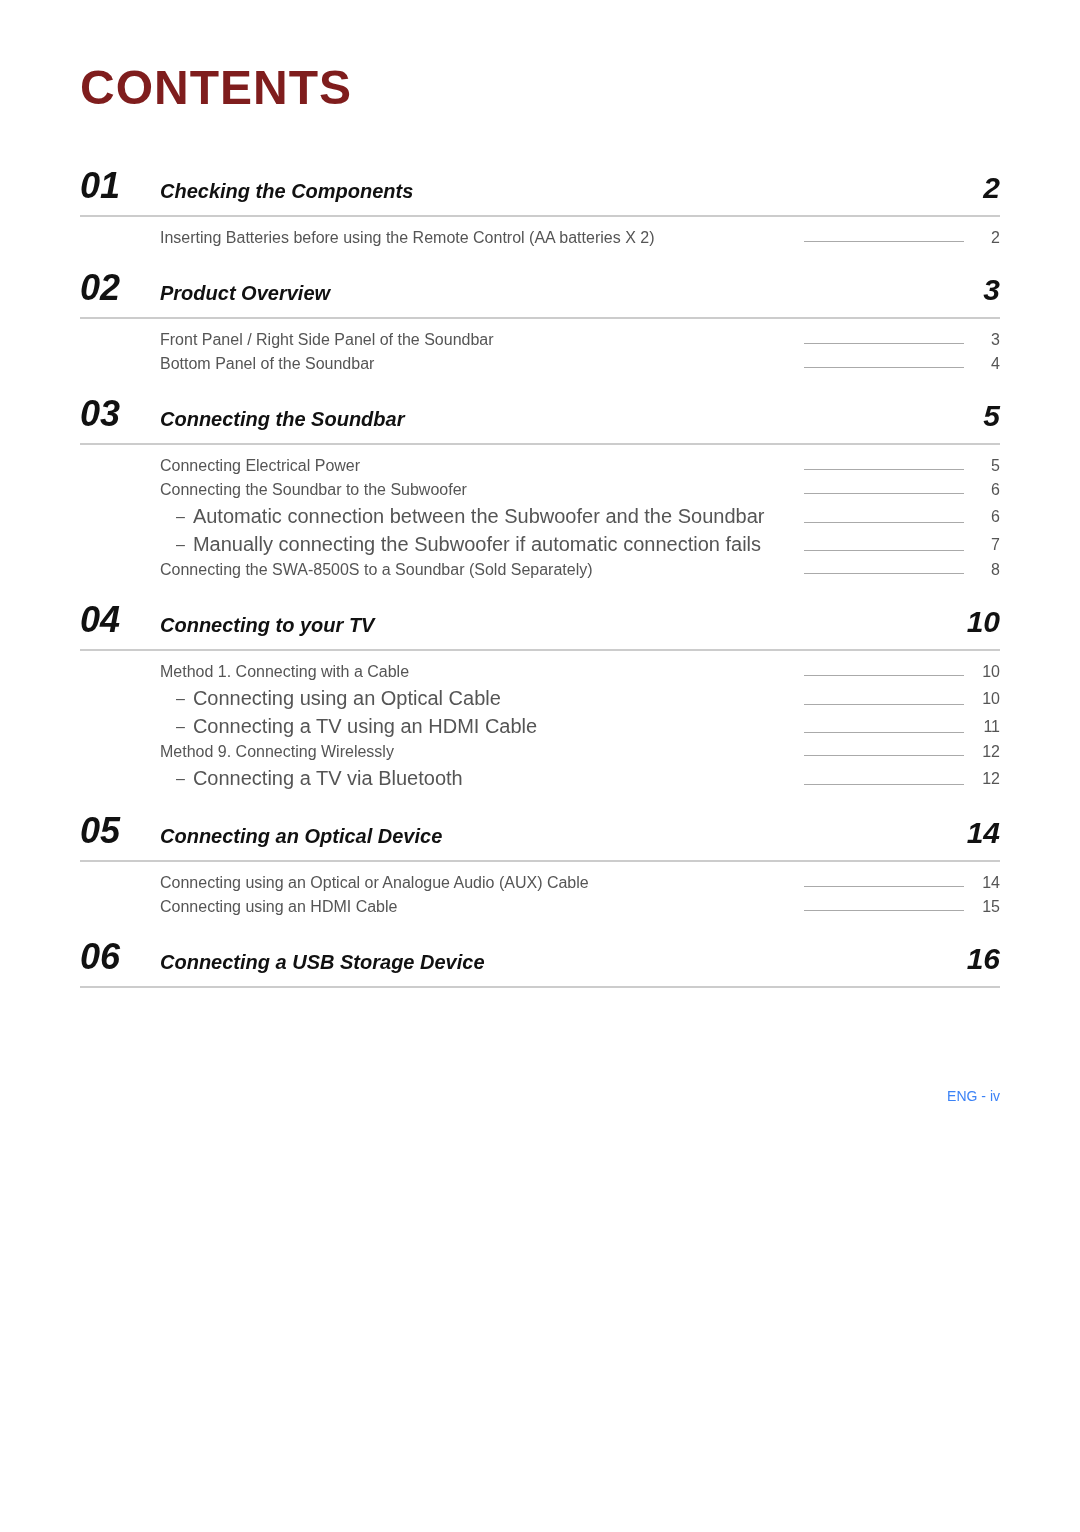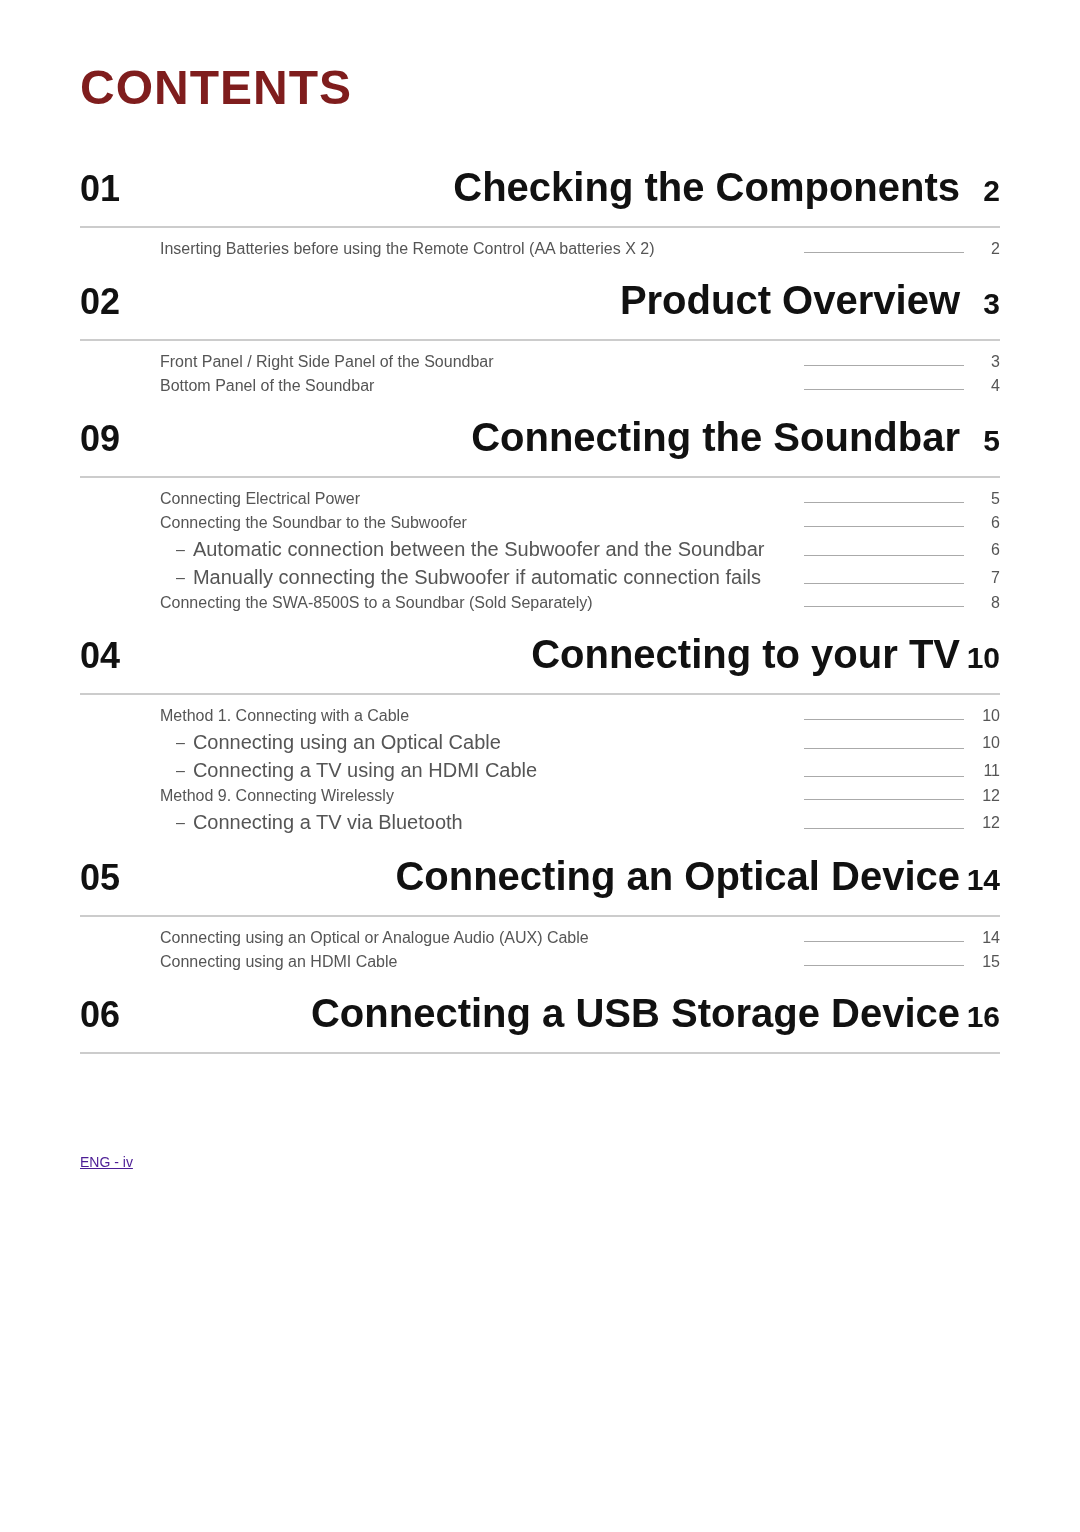--- a/index.html
+++ b/index.html
@@ -26,37 +26,37 @@
     }
 
     .toc-section {
       margin-bottom: 10px;
     }
 
     .section-header {
       display: flex;
       align-items: baseline;
       margin-bottom: 12px;
-      padding-bottom: 16px;
+      padding-bottom: 8px;
       border-bottom: 2px solid #cccccc;
+      font-style: italic;
     }
 
     .section-number {
       font-size: 36px;
       font-weight: 900;
       color: #111111;
       min-width: 80px;
     }
 
     .section-title {
-      font-size: 40px;
+      font-size: 20px;
       font-weight: 800;
       color: #111111;
       flex: 1;
-      text-align: right;
     }
 
     .section-page {
       font-size: 30px;
       font-weight: 800;
       color: #111111;
       min-width: 40px;
       text-align: right;
     }
 
@@ -124,26 +124,25 @@
     }
 
     .sub-entry-page {
       font-size: 16px;
       color: #555555;
       min-width: 24px;
       text-align: right;
     }
 
     .footer {
-      text-align: left;
+      text-align: right;
       font-size: 14px;
-      color: #4c1d95;
+      color: #3b82f6;
       margin-top: 80px;
       padding-top: 20px;
-      text-decoration: underline;
     }
   </style>
 </head>
 <body>
 
 <h1 class="page-title">CONTENTS</h1>
 
 <div id="toc-container">
     <div class="toc-section">
       <div class="section-header">
@@ -173,21 +172,21 @@
         </div>
         <div class="toc-entry">
           <span class="toc-entry-text">Bottom Panel of the Soundbar</span>
           <div class="toc-entry-dots"></div>
           <span class="toc-entry-page">4</span>
         </div>
       </div>
     </div>
     <div class="toc-section">
       <div class="section-header">
-        <span class="section-number">09</span>
+        <span class="section-number">03</span>
         <span class="section-title">Connecting the Soundbar</span>
         <span class="section-page">5</span>
       </div>
       <div class="toc-entries">
         <div class="toc-entry">
           <span class="toc-entry-text">Connecting Electrical Power</span>
           <div class="toc-entry-dots"></div>
           <span class="toc-entry-page">5</span>
         </div>
         <div class="toc-entry">

